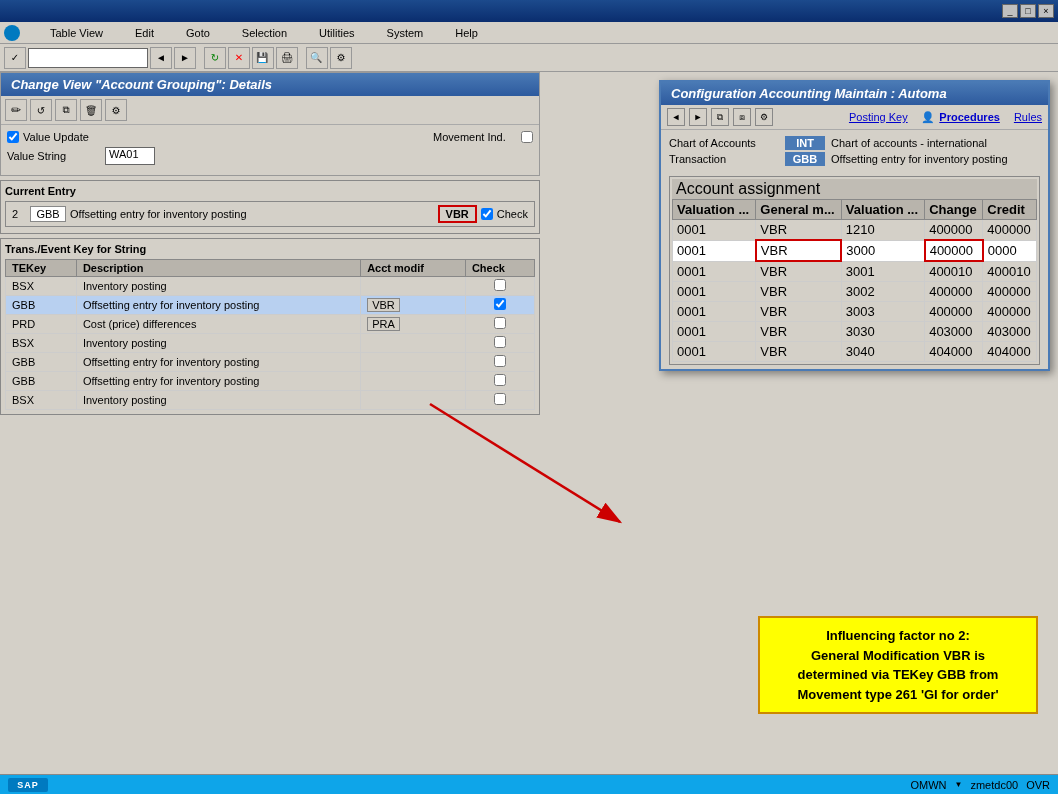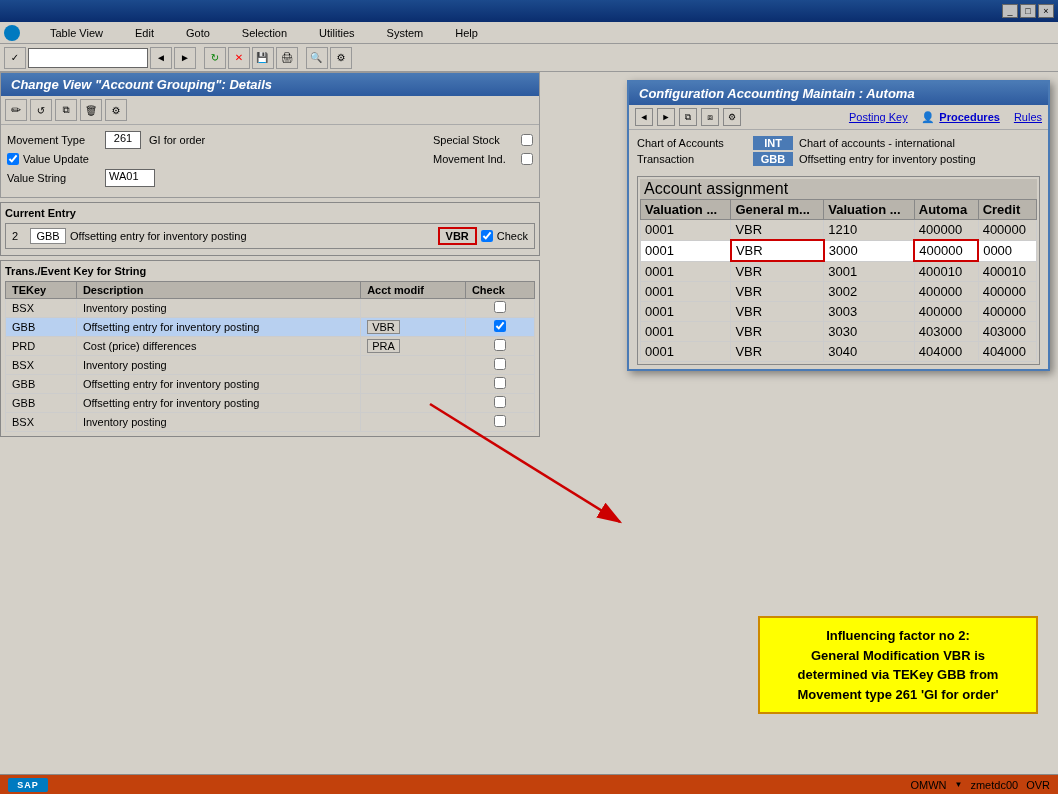--- a/index.html
+++ b/index.html
@@ -164,21 +164,21 @@
       font-weight: bold;
       font-size: 11px;
       margin-bottom: 4px;
     }
 
     
     .right-panel {
       position: absolute;
       top: 8px;
       right: 8px;
-      width: 423px;
+      width: 391px;
       background: #d4d0c8;
       border: 2px solid #4a7ab5;
       box-shadow: 3px 3px 8px rgba(0,0,0,0.4);
       z-index: 10;
     }
     .right-panel-header {
       background: linear-gradient(to bottom, #4a7ab5, #2d5a9e);
       color: #fff;
       font-size: 13px;
       font-weight: bold;
@@ -294,21 +294,21 @@
       z-index: 15;
     }
 
     
     .status-bar {
       position: absolute;
       bottom: 0;
       left: 0;
       right: 0;
       height: 20px;
-      background: #c2410c;
+      background: #0ea5e9;
       border-top: 1px solid #888;
       display: flex;
       align-items: center;
       justify-content: flex-end;
       padding: 0 8px;
       gap: 8px;
       font-size: 11px;
     }
     .sap-logo {
       width: 40px;
@@ -427,28 +427,20 @@
       <div class="panel-header">Change View "Account Grouping": Details</div>
       <div class="panel-toolbar">
         <div class="toolbar-btn" style="font-size:12px;">✏</div>
         <div class="toolbar-btn">↺</div>
         <div class="toolbar-btn">⧉</div>
         <div class="toolbar-btn">🗑</div>
         <div class="toolbar-btn">⚙</div>
       </div>
       <div class="panel-content">
 
-        <div class="form-row">
-          <span class="form-label">Movement Type</span>
-          <span class="form-input" style="min-width:36px; text-align:center;">261</span>
-          <span class="form-value">GI for order</span>
-          <span style="flex:1"></span>
-          <span class="form-label" style="min-width:80px;">Special Stock</span>
-          <input type="checkbox" style="">
-        </div>
 
         <div class="form-row">
           <div class="checkbox-wrapper">
             <input type="checkbox" checked="" style="">
             <span>Value Update</span>
           </div>
           <span style="flex:1"></span>
           <span class="form-label" style="min-width:80px;">Movement Ind.</span>
           <input type="checkbox" style="">
         </div>
@@ -563,21 +555,21 @@
       </div>
     </div>
     <div class="account-section">
       <div class="account-section-title">Account assignment</div>
       <table class="account-table">
         <thead>
           <tr>
             <th>Valuation ...</th>
             <th>General m...</th>
             <th>Valuation ...</th>
-            <th>Automa</th>
+            <th>Change</th>
             <th>Credit</th>
           </tr>
         </thead>
         <tbody id="account-tbody">
         <tr>
       <td>0001</td>
       <td>VBR</td>
       <td>1210</td>
       <td>400000</td>
       <td>400000</td>

